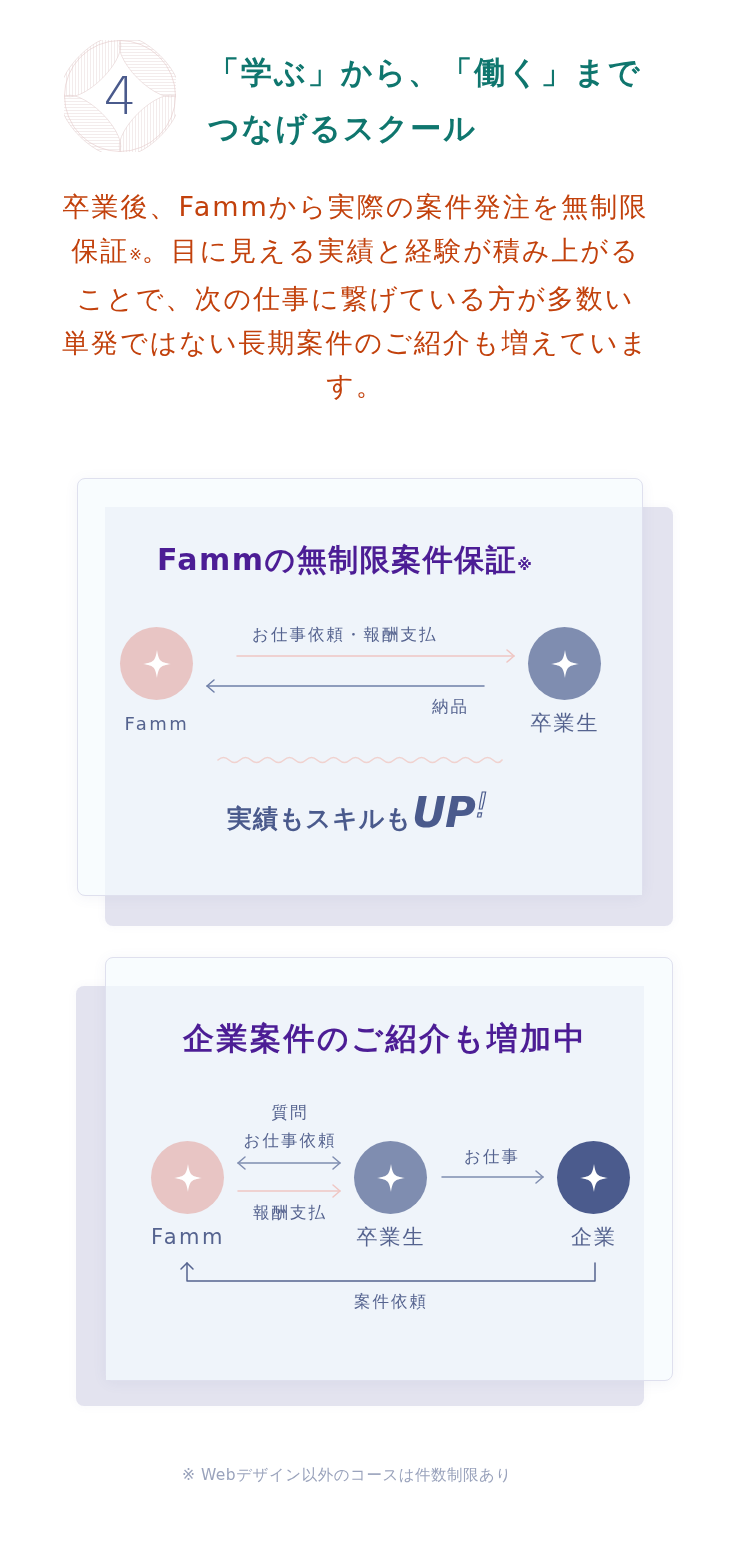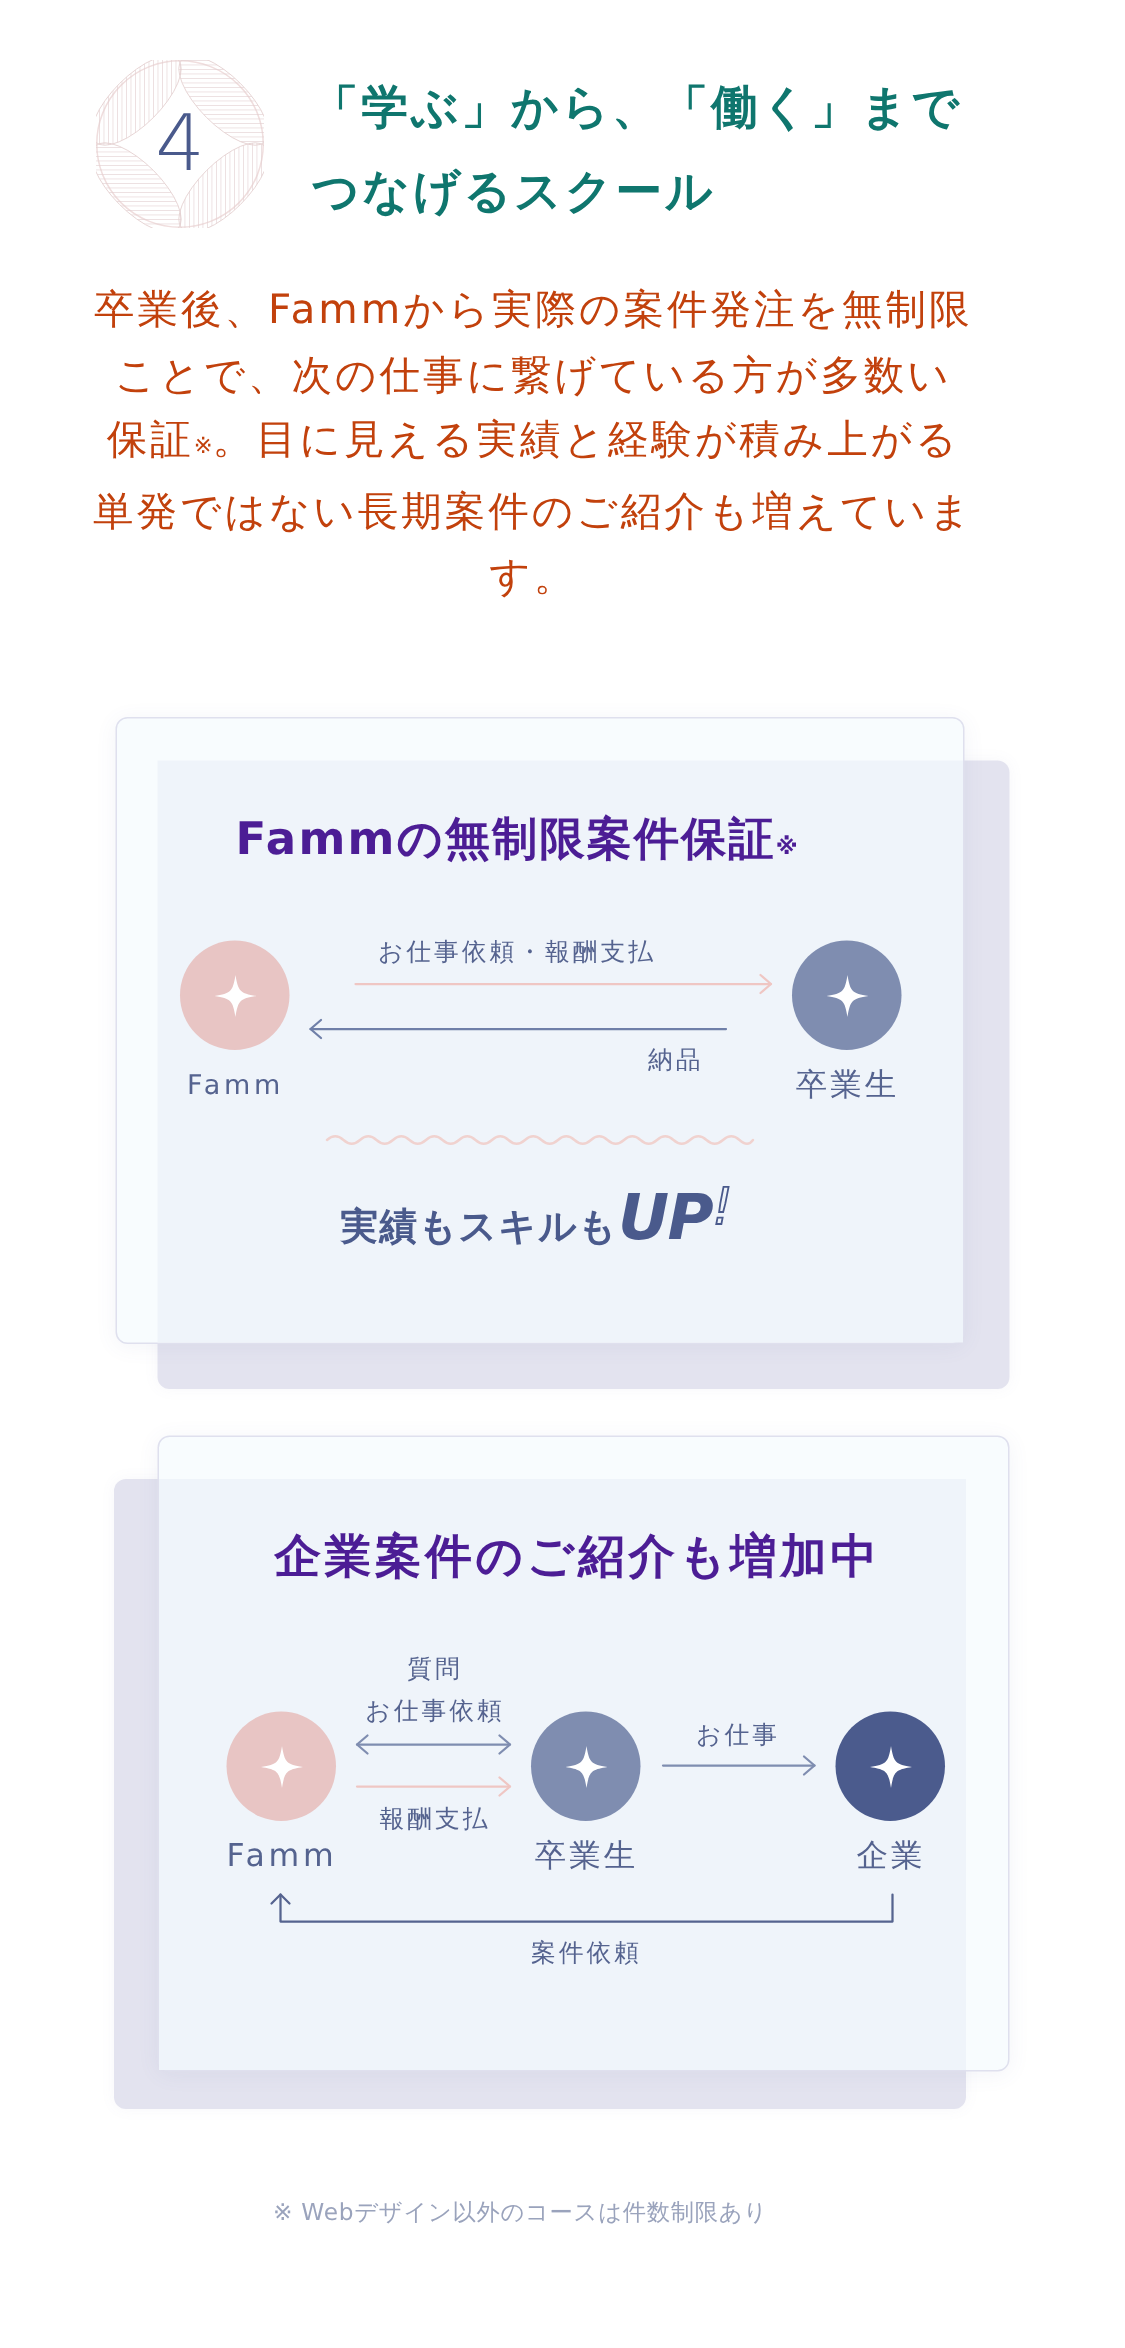--- a/index.html
+++ b/index.html
@@ -63,22 +63,22 @@
   <ellipse cx="29" cy="-29" rx="39" ry="16" transform="rotate(45 29 -29)" fill="url(#hatch)" stroke="#e6d3d3" stroke-width="0.6"></ellipse>
   <ellipse cx="-29" cy="29" rx="39" ry="16" transform="rotate(45 -29 29)" fill="url(#hatch)" stroke="#e6d3d3" stroke-width="0.6"></ellipse>
   <ellipse cx="29" cy="29" rx="39" ry="16" transform="rotate(-45 29 29)" fill="url(#hatch)" stroke="#e6d3d3" stroke-width="0.6"></ellipse>
 </svg>
 <div class="abs badge-num ctr">4</div>
 <div class="abs title-line" style="top:52px;">「学ぶ」から、「働く」まで</div>
 <div class="abs title-line" style="top:108px;">つなげるスクール</div>
 
 <div class="abs intro">
   <span class="line">卒業後、Fammから実際の案件発注を無制限</span>
+  <span class="line"><span>保証</span><span class="note">※</span><span>。目に見える実績と経験が積み上がる</span></span>
   <span class="line">ことで、次の仕事に繋げている方が多数い</span>
-  <span class="line"><span>保証</span><span class="note">※</span><span>。目に見える実績と経験が積み上がる</span></span>
   <span class="line">単発ではない長期案件のご紹介も増えていま</span>
   <span class="line">す。</span>
 </div>
 
 <div class="abs back-card" style="left:105px; top:507px; width:568px; height:419px;"></div>
 <div class="abs front-card" style="left:77px; top:478px; width:566px; height:418px;"></div>
 <div class="abs overlap" style="left:105px; top:507px; width:537px; height:388px;"></div>
 
 <div class="abs card-title" style="left:157px; top:540px;"><span>Fammの無制限案件保証</span><span class="note">※</span></div>
 

